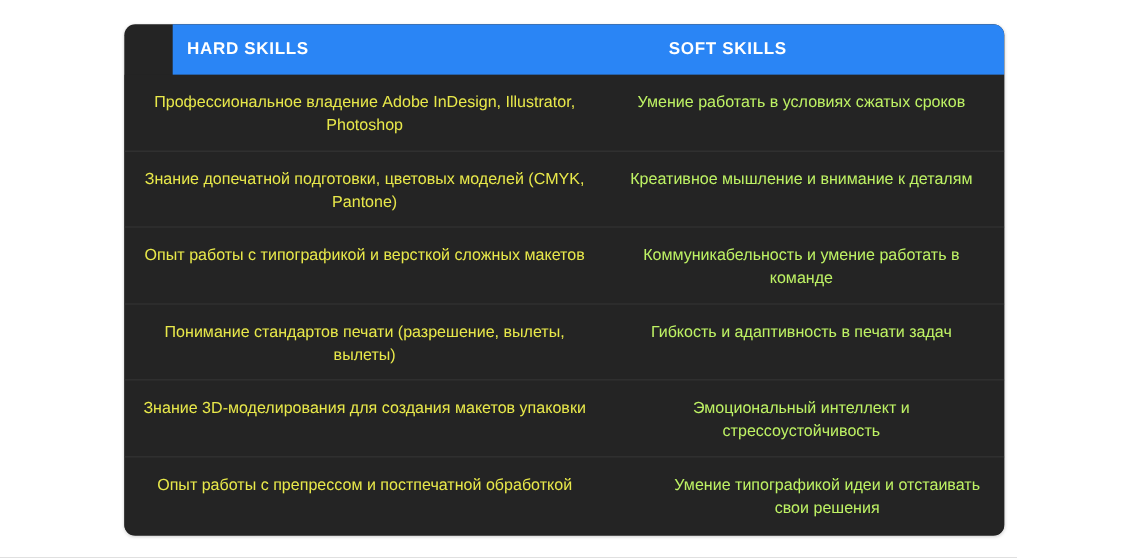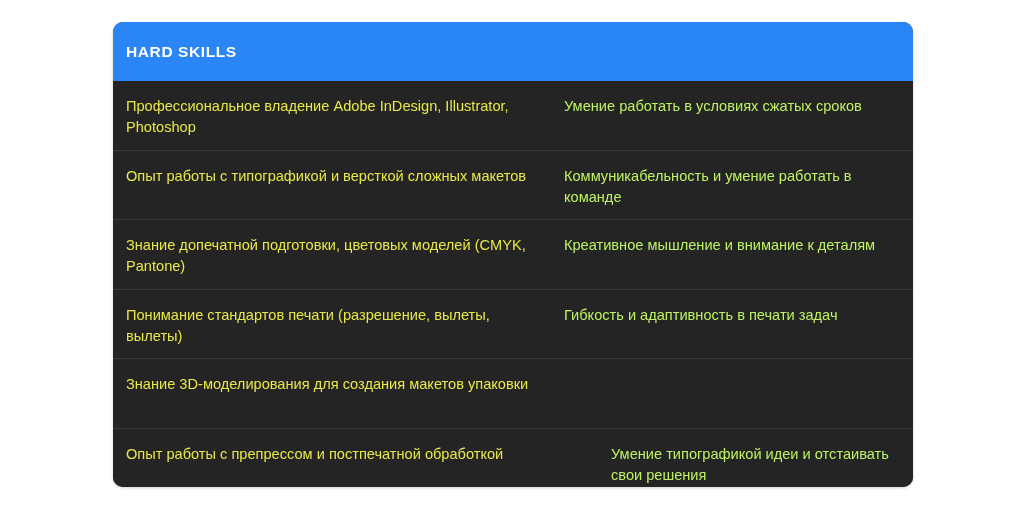--- a/index.html
+++ b/index.html
@@ -25,23 +25,24 @@
     top: 22px;
     width: 800px;
     height: 465px;
     background: #242424;
     border-radius: 10px;
     overflow: hidden;
     box-shadow: 0 1px 3px rgba(0,0,0,0.18);
   }
   .card-header {
     display: flex;
-    height: 59px;
+    height: 46px;
     background: #2a85f5;
     align-items: center;
+    margin-left: 44px;
   }
   .header-cell {
     font-size: 15.5px;
     font-weight: bold;
     color: #ffffff;
     letter-spacing: 0.6px;
   }
   .header-cell.hard {
     width: 440px;
     padding-left: 13px;
@@ -65,20 +66,21 @@
   }
   .skill-row:last-child {
     border-bottom: none;
     gap: 47px;
   }
   .cell {
     font-size: 14.6px;
     line-height: 21px;
     padding-top: 15px;
     box-sizing: border-box;
+    text-align: center;
   }
   .cell.hard {
     width: 440px;
     padding-left: 13px;
     padding-right: 16px;
     color: #e8e84a;
   }
   .cell.soft {
     flex: 1;
     padding-left: 11px;
@@ -87,46 +89,48 @@
   }
 </style>
 </head>
 <body>
 
 <div class="page">
   <div class="skills-card">
 
     <div class="card-header">
       <div class="header-cell hard">HARD SKILLS</div>
+      <div class="header-cell soft">SOFT SKILLS</div>
     </div>
 
     <div class="card-body">
 
       <div class="skill-row">
         <div class="cell hard">Профессиональное владение Adobe InDesign, Illustrator, Photoshop</div>
         <div class="cell soft">Умение работать в условиях сжатых сроков</div>
       </div>
 
       <div class="skill-row">
-        <div class="cell hard">Опыт работы с типографикой и версткой сложных макетов</div>
-        <div class="cell soft">Коммуникабельность и умение работать в команде</div>
+        <div class="cell hard">Знание допечатной подготовки, цветовых моделей (CMYK, Pantone)</div>
+        <div class="cell soft">Креативное мышление и внимание к деталям</div>
       </div>
 
       <div class="skill-row">
-        <div class="cell hard">Знание допечатной подготовки, цветовых моделей (CMYK, Pantone)</div>
-        <div class="cell soft">Креативное мышление и внимание к деталям</div>
+        <div class="cell hard">Опыт работы с типографикой и версткой сложных макетов</div>
+        <div class="cell soft">Коммуникабельность и умение работать в команде</div>
       </div>
 
       <div class="skill-row">
         <div class="cell hard">Понимание стандартов печати (разрешение, вылеты, вылеты)</div>
         <div class="cell soft">Гибкость и адаптивность в печати задач</div>
       </div>
 
       <div class="skill-row">
         <div class="cell hard">Знание 3D-моделирования для создания макетов упаковки</div>
+        <div class="cell soft">Эмоциональный интеллект и стрессоустойчивость</div>
       </div>
 
       <div class="skill-row">
         <div class="cell hard">Опыт работы с препрессом и постпечатной обработкой</div>
         <div class="cell soft">Умение типографикой идеи и отстаивать свои решения</div>
       </div>
 
     </div>
   </div>
 </div>

